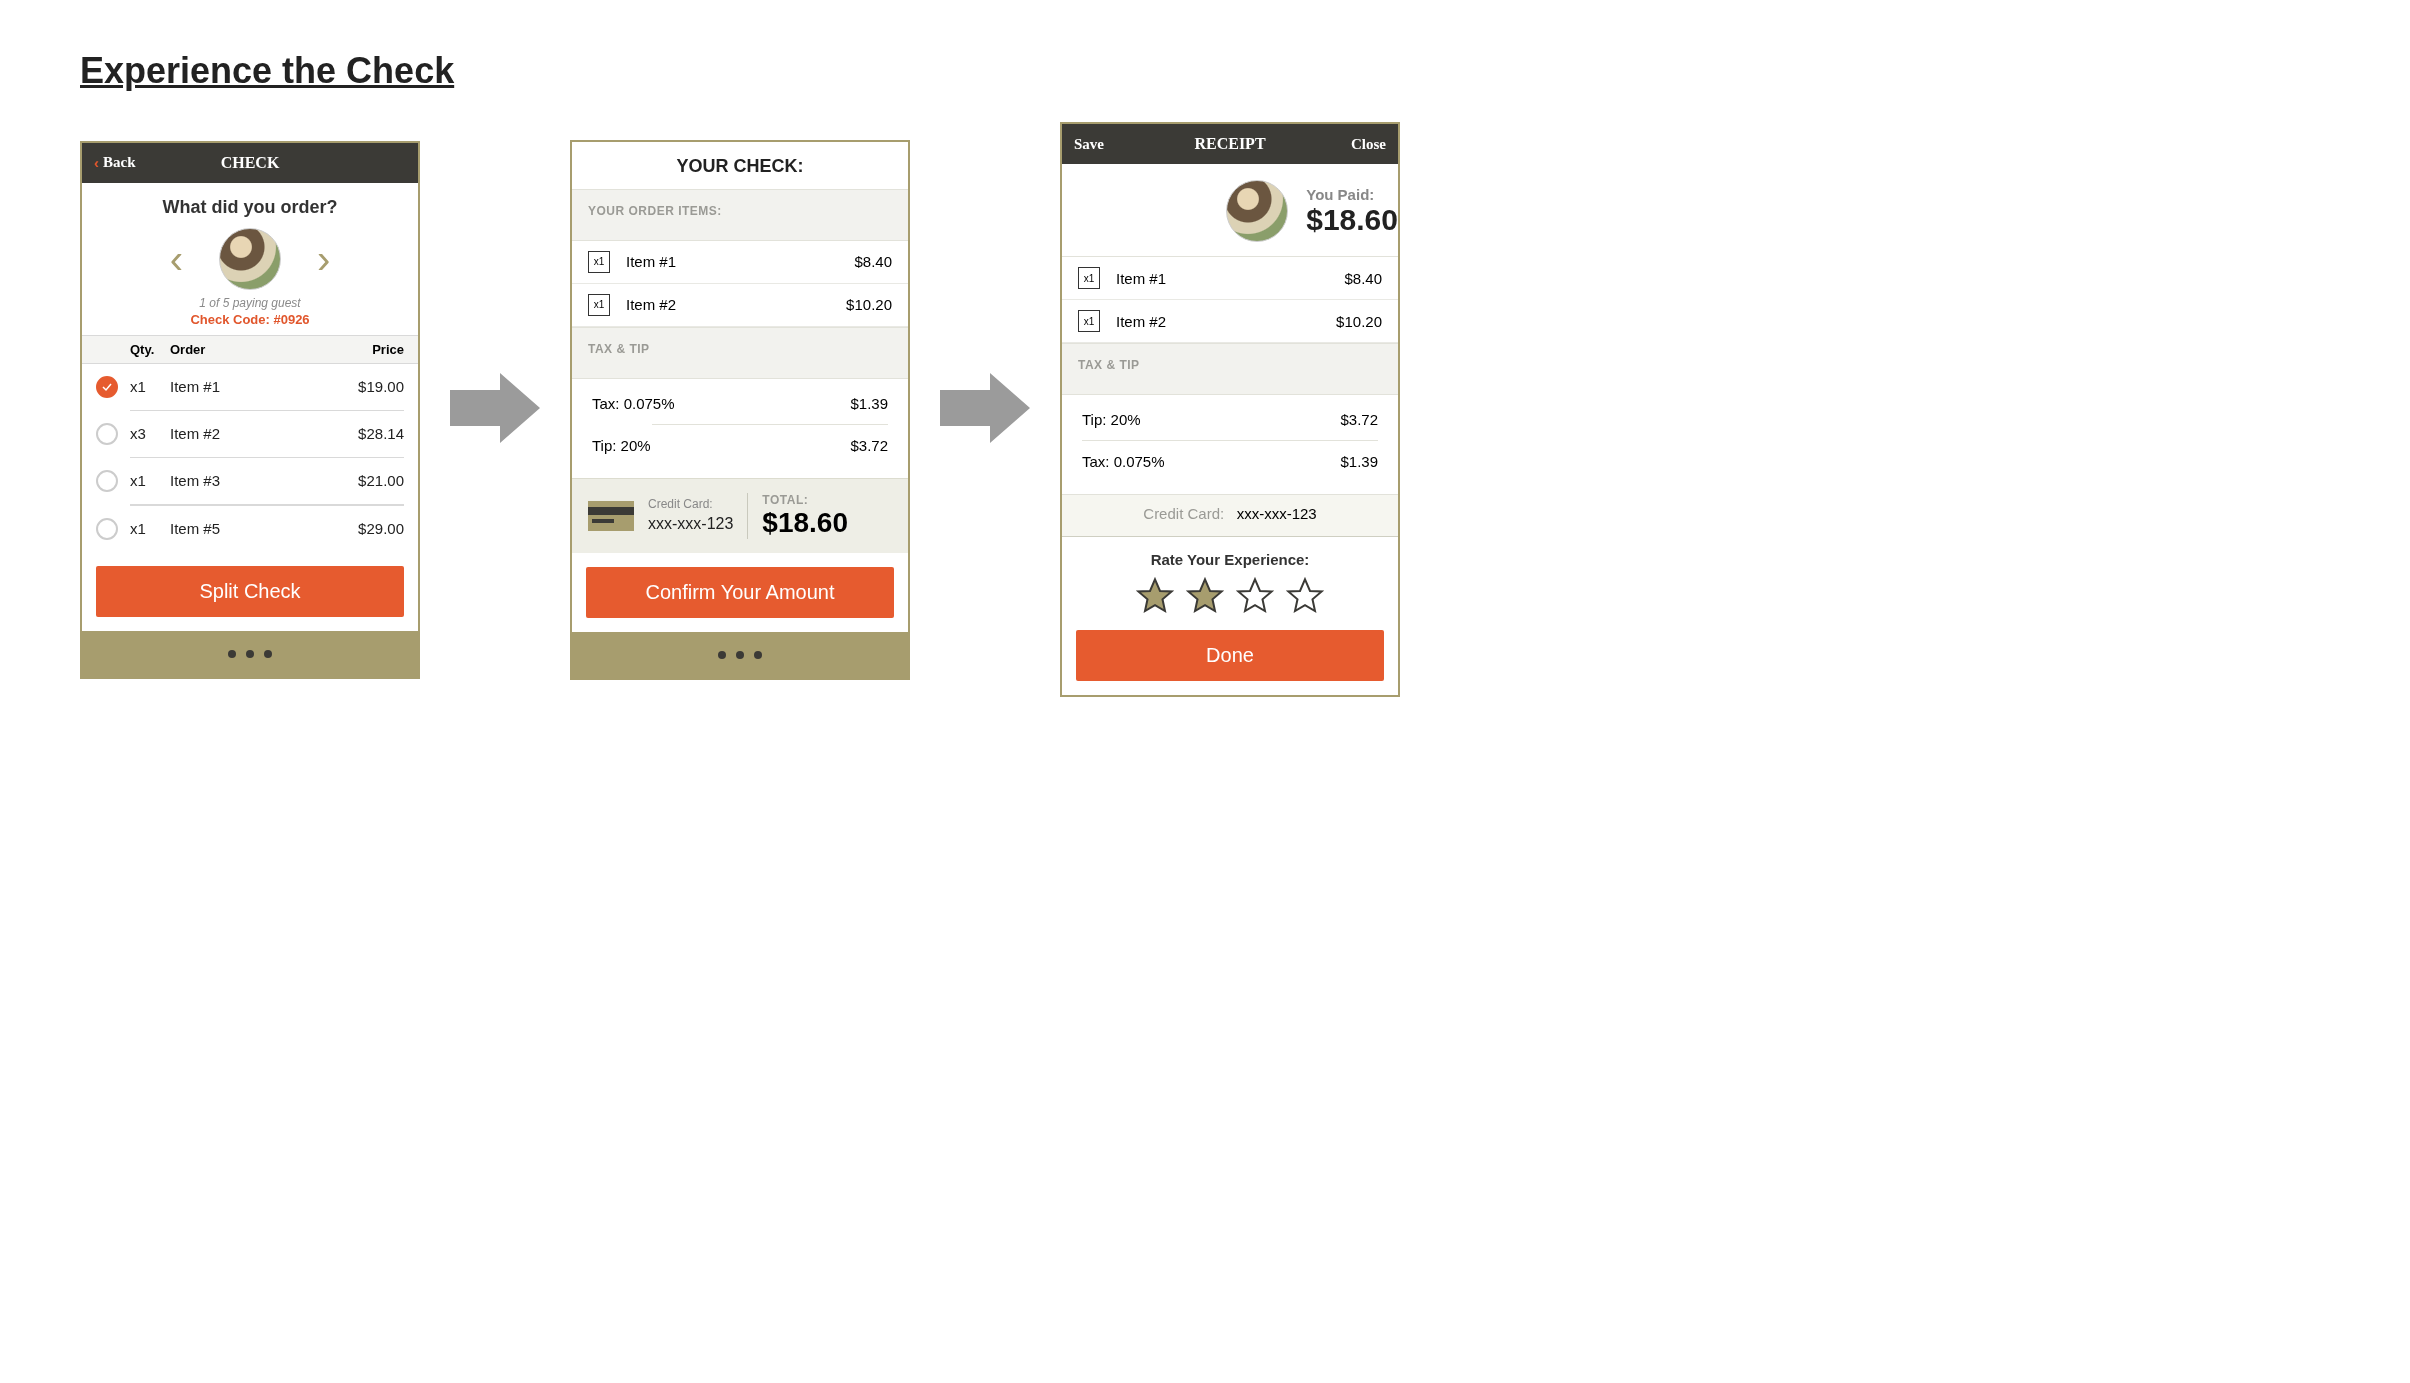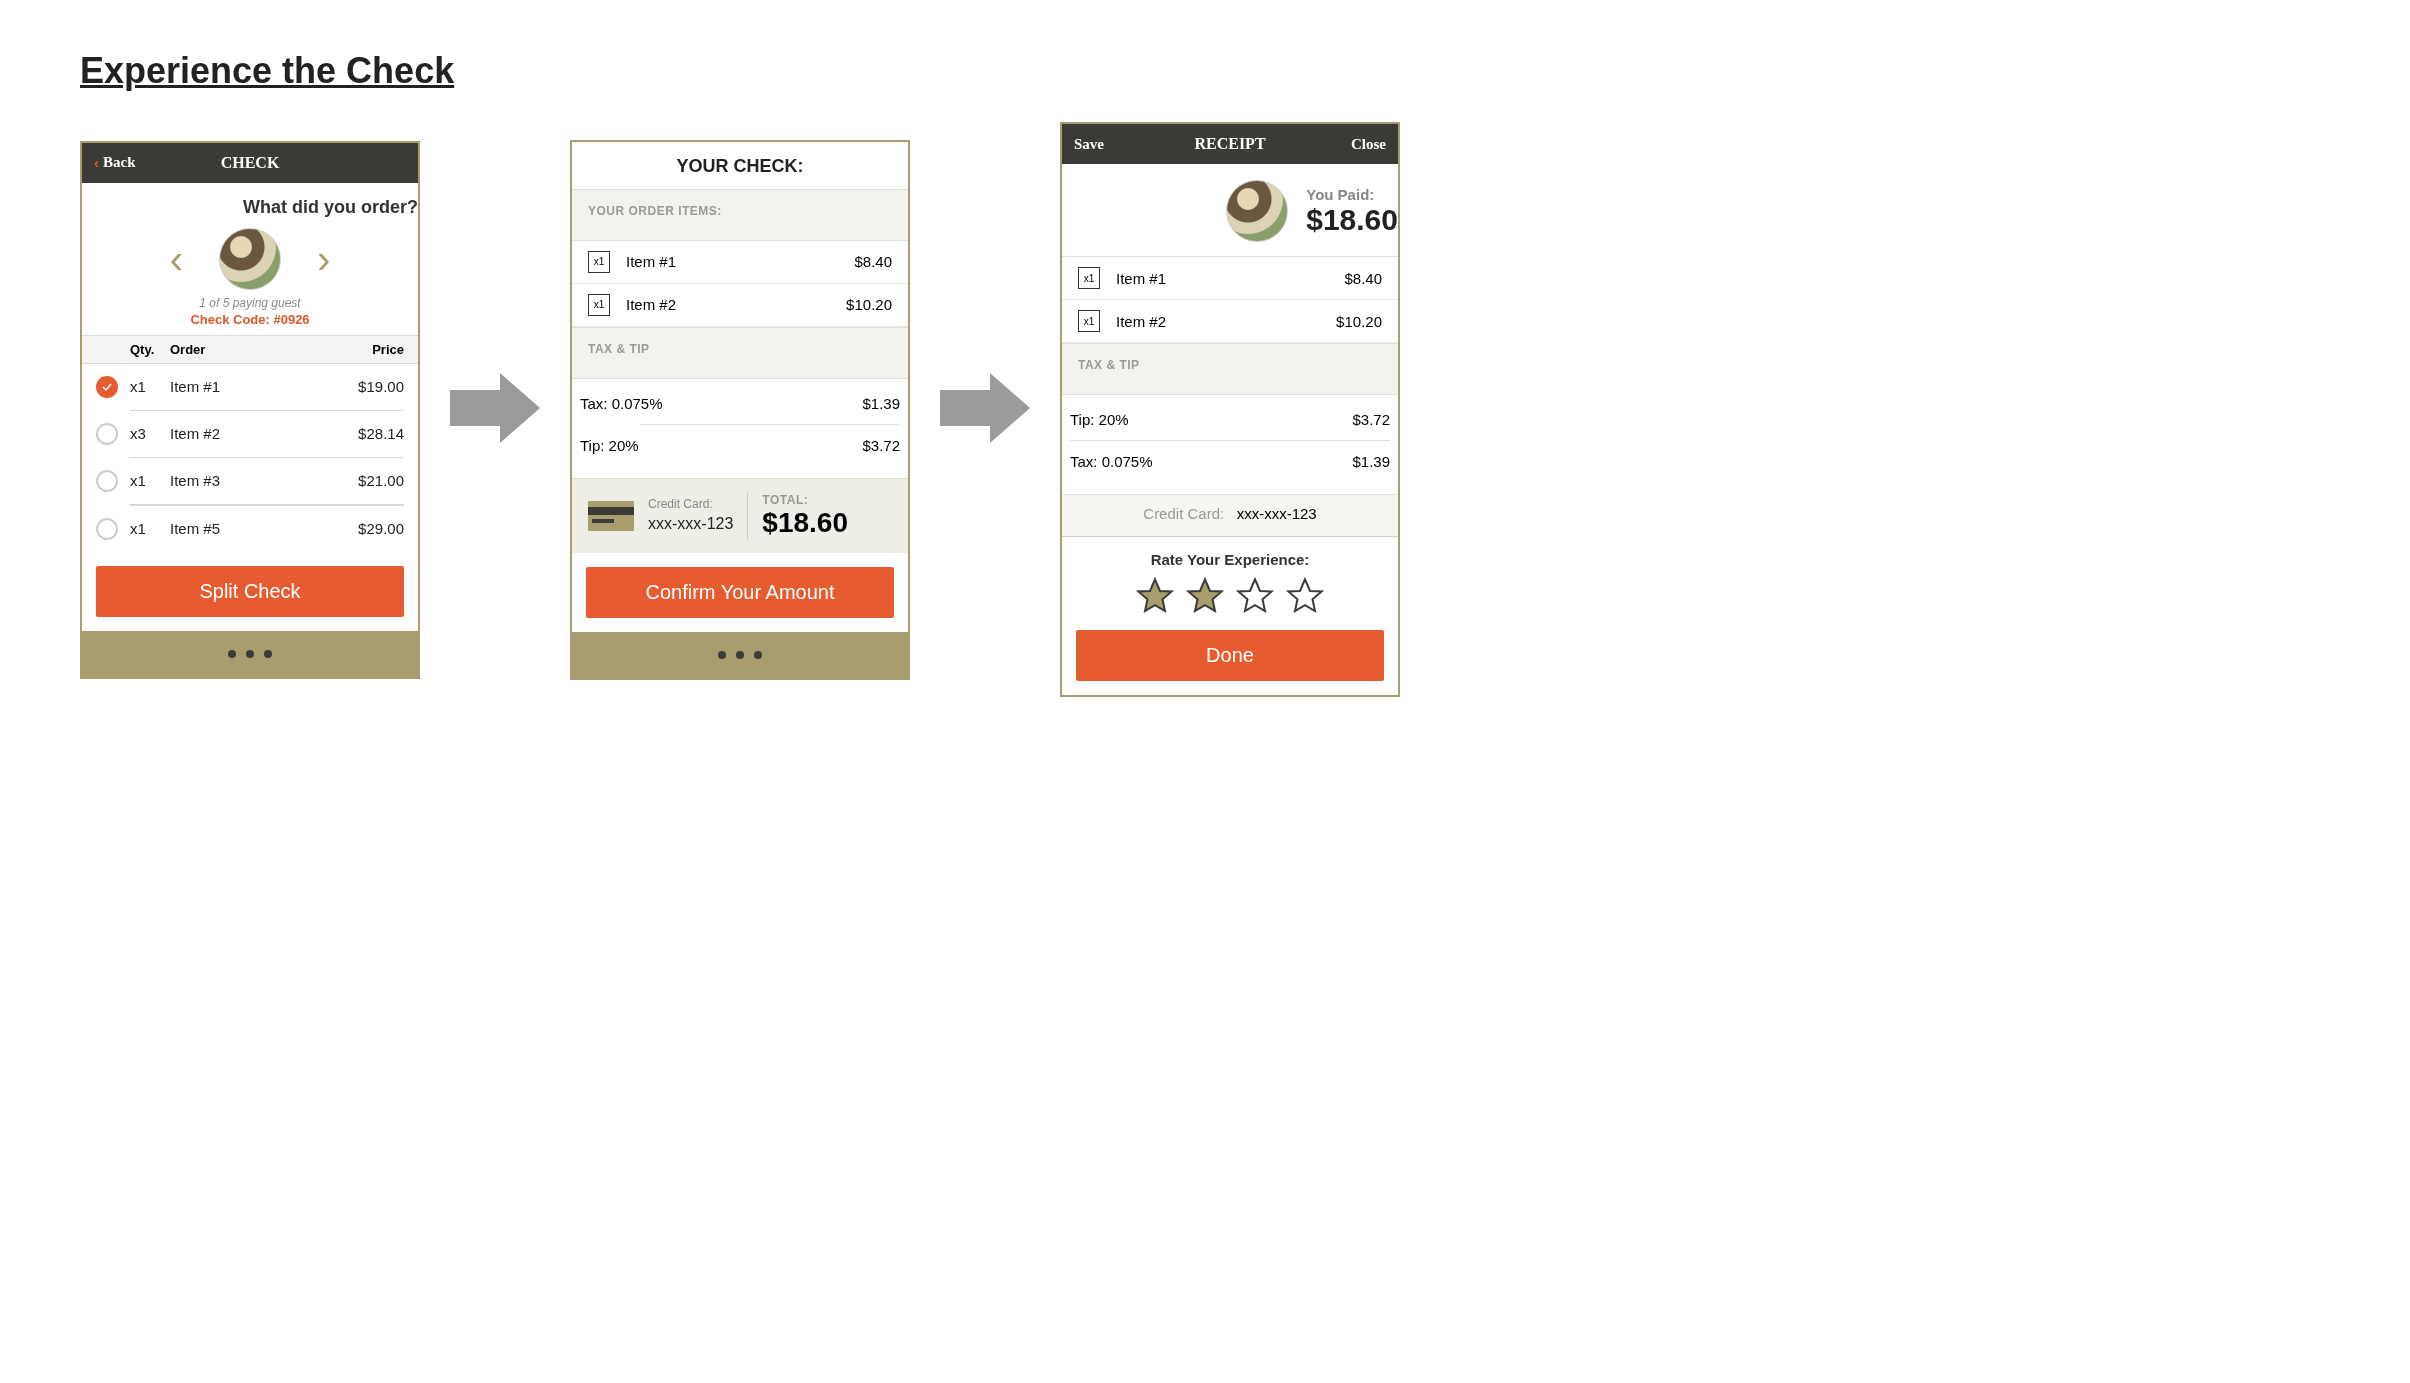--- a/index.html
+++ b/index.html
@@ -53,21 +53,21 @@
   }
   .header-bar .left { left: 0; }
   .header-bar .right { right: 0; }
   .header-bar .chev {
     color: #e1562c;
     font-weight: bold;
     margin-right: 4px;
     font-family: sans-serif;
   }
   .section-prompt {
-    text-align: right;
+    text-align: center;
     font-weight: 700;
     font-size: 18px;
     color: #333;
     padding: 14px 0 10px;
   }
   .avatar-row {
     display: flex;
     align-items: center;
     justify-content: center;
     gap: 36px;
@@ -148,21 +148,21 @@
     display:flex; align-items:center; padding:10px 16px;
     border-bottom:1px solid #e9e9e4;
   }
   .qty-box {
     width:22px; height:22px; border:1px solid #333;
     font-size:10px; display:flex; align-items:center; justify-content:center;
     margin-right:16px; flex-shrink:0;
   }
   .mini-row .name { flex:1; font-size:15px; }
   .mini-row .price { font-size:15px; }
-  .calc-rows { padding: 4px 8px 12px; }
+  .calc-rows { padding: 4px 20px 12px; }
   .calc-row { display:flex; justify-content:space-between; padding:12px 0; font-size:15px; }
   .calc-line { height:1px; background:#e2e2da; margin-left:60px; }
   .pay-summary {
     background:#eeeee6; border-top:1px solid #dcdccf;
     display:flex; align-items:center; padding:14px 16px; gap:14px;
   }
   .cc-icon {
     width:46px; height:30px; background:#a79d6e; position:relative; flex-shrink:0;
   }
   .cc-icon::before { content:""; position:absolute; left:0; right:0; top:6px; height:8px; background:#3b3a36; }

